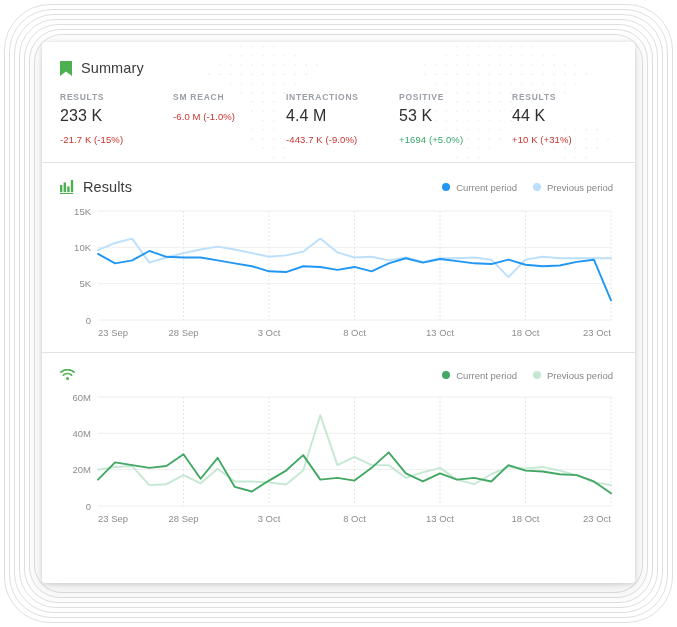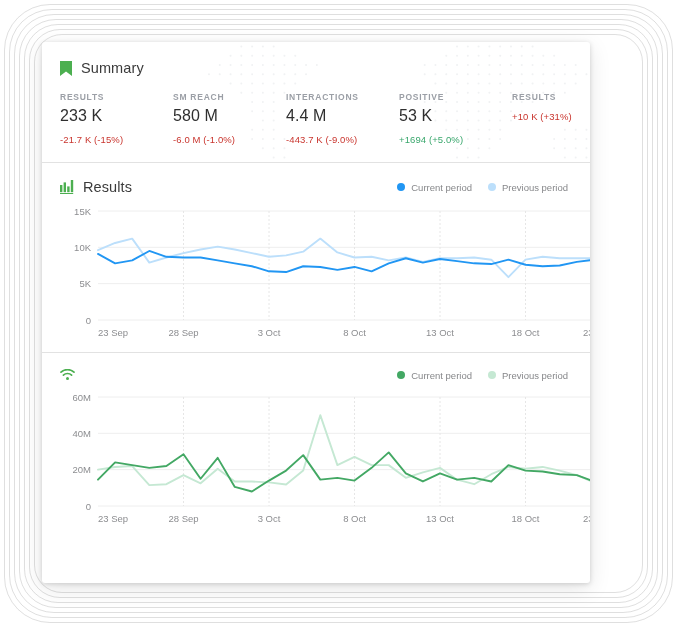--- a/index.html
+++ b/index.html
@@ -27,21 +27,21 @@
     border: 1px solid rgba(150,150,150,0.30);
     border-radius: 40px;
     background: transparent;
   }
 
   
   #panel {
     position: absolute;
     left: 42px;
     top: 42px;
-    width: 548px;
+    width: 593px;
     height: 541px;
     background: #ffffff;
     border-radius: 3px;
     box-shadow: 0 1px 5px rgba(0,0,0,0.16), 0 6px 22px rgba(0,0,0,0.10);
     overflow: hidden;
   }
 
   .section-divider {
     height: 1px;
     background: #e2e2e2;
@@ -377,35 +377,35 @@
       </div>
 
       <div class="stats-row" id="stats-row">
           <div class="stat-block">
             <div class="stat-label">RESULTS</div>
             <div class="stat-value">233 K</div>
             <div class="stat-delta delta-neg">-21.7 K (-15%)</div>
           </div>
           <div class="stat-block">
             <div class="stat-label">SM REACH</div>
-            <div class="stat-value">580 M</div>
             <div class="stat-delta delta-neg">-6.0 M (-1.0%)</div>
           </div>
           <div class="stat-block">
             <div class="stat-label">INTERACTIONS</div>
             <div class="stat-value">4.4 M</div>
             <div class="stat-delta delta-neg">-443.7 K (-9.0%)</div>
           </div>
           <div class="stat-block">
             <div class="stat-label">POSITIVE</div>
             <div class="stat-value">53 K</div>
             <div class="stat-delta delta-pos">+1694 (+5.0%)</div>
           </div>
           <div class="stat-block">
             <div class="stat-label">RESULTS</div>
+            <div class="stat-value">44 K</div>
             <div class="stat-delta delta-neg">+10 K (+31%)</div>
           </div>
         </div>
     </div>
   </div>
 
   <div class="section-divider"></div>
 
   <div class="chart-card">
     <div class="chart-head">

